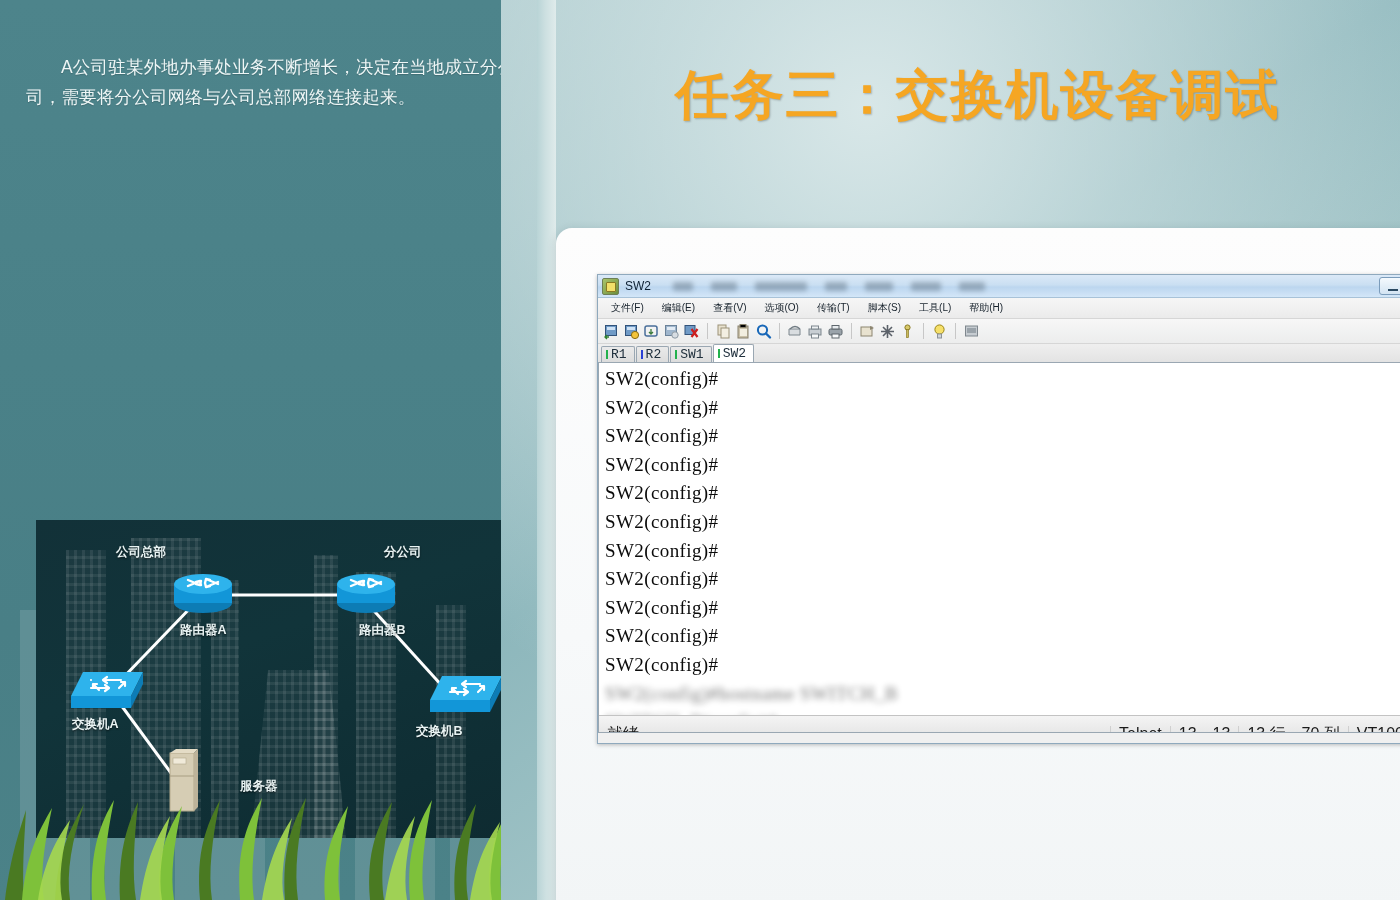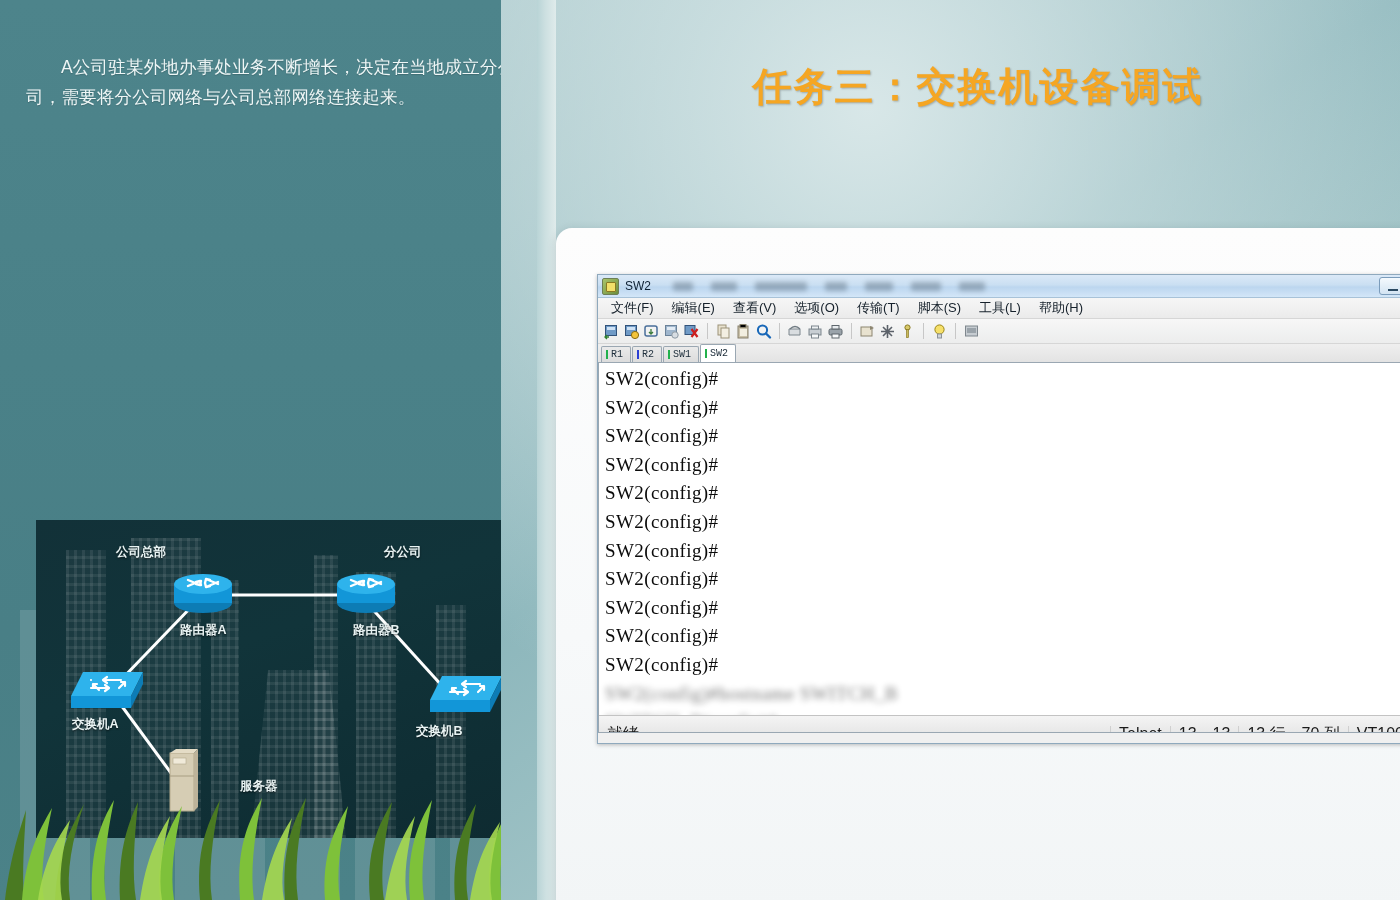--- a/index.html
+++ b/index.html
@@ -85,21 +85,21 @@
     text-shadow:0 1px 2px rgba(0,0,0,.6);
   }
   .node{position:absolute;}
 
   
   .grass{position:absolute;left:0;bottom:0;width:556px;height:110px;pointer-events:none;}
 
   
   .slide-title{
     position:absolute;left:556px;top:60px;width:844px;text-align:center;
-    color:#f5a623;font-size:39px;font-weight:bold;letter-spacing:2px;
+    color:#f5a623;font-size:53px;font-weight:bold;letter-spacing:2px;
     text-shadow:1px 1px 2px rgba(0,0,0,.25);
   }
   .slide-sub{
     position:absolute;left:556px;top:155px;width:844px;text-align:center;
     color:#15262b;font-size:25px;letter-spacing:.5px;
   }
 
   
   .card{
     position:absolute;left:556px;top:228px;width:860px;height:680px;
@@ -144,38 +144,38 @@
     background:linear-gradient(180deg,#f4f9fd,#d3e4f3);
     display:flex;align-items:flex-end;justify-content:center;
   }
   .win-btn b{display:block;width:10px;height:2px;background:#2b4a63;margin-bottom:3px;}
 
   .term-menu{
     height:20px;display:flex;align-items:center;gap:0;
     background:linear-gradient(180deg,#f6f6f6,#ebebeb);
     border-bottom:1px solid #d6d6d6;padding-left:4px;
   }
-  .term-menu span{font-size:13px;color:#16212b;padding:2px 9px;cursor:default;}
+  .term-menu span{font-size:10px;color:#16212b;padding:2px 9px;cursor:default;}
 
   .term-toolbar{
     height:24px;display:flex;align-items:center;gap:3px;padding:0 5px;
     background:linear-gradient(180deg,#f7f7f7,#eceded);
     border-bottom:1px solid #d6d6d6;
   }
   .tb-ico{width:17px;height:17px;position:relative;display:inline-block;}
   .tb-sep{width:1px;height:16px;background:#c7c7c7;margin:0 4px;}
 
   .term-tabs{
     height:18px;display:flex;align-items:flex-end;gap:1px;padding-left:3px;
     background:linear-gradient(180deg,#efefef,#e3e3e3);
     border-bottom:1px solid #9aa7b2;
   }
   .ttab{
     display:flex;align-items:center;gap:3px;
-    font-size:10px;color:#20303d;padding:1px 7px 1px 4px;
+    font-size:13px;color:#20303d;padding:1px 7px 1px 4px;
     border:1px solid #9aa7b2;border-bottom:none;border-radius:2px 2px 0 0;
     background:linear-gradient(180deg,#eaeaea,#dcdcdc);height:13px;
     font-family:"Liberation Mono","DejaVu Sans Mono",monospace;
   }
   .ttab.active{background:#ffffff;height:15px;}
   .ttab i{display:block;width:2px;height:9px;}
 
   .term-screen{
     position:relative;height:370px;background:#ffffff;
     border:1px solid #9aa7b2;border-top:none;
@@ -277,21 +277,21 @@
 
       <div class="node" style="left:299px;top:50px;">
         <svg width="62" height="46" viewBox="0 0 62 46">
           <ellipse cx="31" cy="33" rx="29" ry="10" fill="#0d7cb5"></ellipse>
           <rect x="2" y="14" width="58" height="19" fill="#1296d8"></rect>
           <ellipse cx="31" cy="14" rx="29" ry="10" fill="#2eb3ec"></ellipse>
           <path d="M16 16 l12 -5 M28 11 l-4 1 M28 11 l1 4 M46 12 l-12 5 M34 17 l4 -1 M34 17 l-1 -4
                    M16 10 l12 5 M28 15 l-4 -1 M28 15 l1 -4 M46 14 l-12 -5 M34 9 l4 1 M34 9 l-1 4" stroke="#ffffff" stroke-width="2.4" fill="none" stroke-linecap="round"></path>
         </svg>
       </div>
-      <div class="dlabel" style="left:293px;top:102px;padding-left:24px;">路由器B</div>
+      <div class="dlabel" style="left:299px;top:102px;padding-left:24px;">路由器B</div>
 
       <div class="node" style="left:33px;top:148px;">
         <svg width="76" height="44" viewBox="0 0 76 44">
           <polygon points="14,4 74,4 62,28 2,28" fill="#2eb3ec"></polygon>
           <polygon points="2,28 62,28 62,40 2,40" fill="#1296d8"></polygon>
           <polygon points="62,28 74,4 74,16 62,40" fill="#0d7cb5"></polygon>
           <path d="M22 20 l18 0 M40 20 l-4 -3 M40 20 l-4 3
                    M52 12 l-18 0 M34 12 l4 -3 M34 12 l4 3
                    M22 12 l0 0 M30 22 l-6 -6 M24 16 l0 4 M24 16 l4 0
                    M50 20 l6 -6 M56 14 l-4 0 M56 14 l0 4" stroke="#ffffff" stroke-width="2.2" fill="none" stroke-linecap="round"></path>

